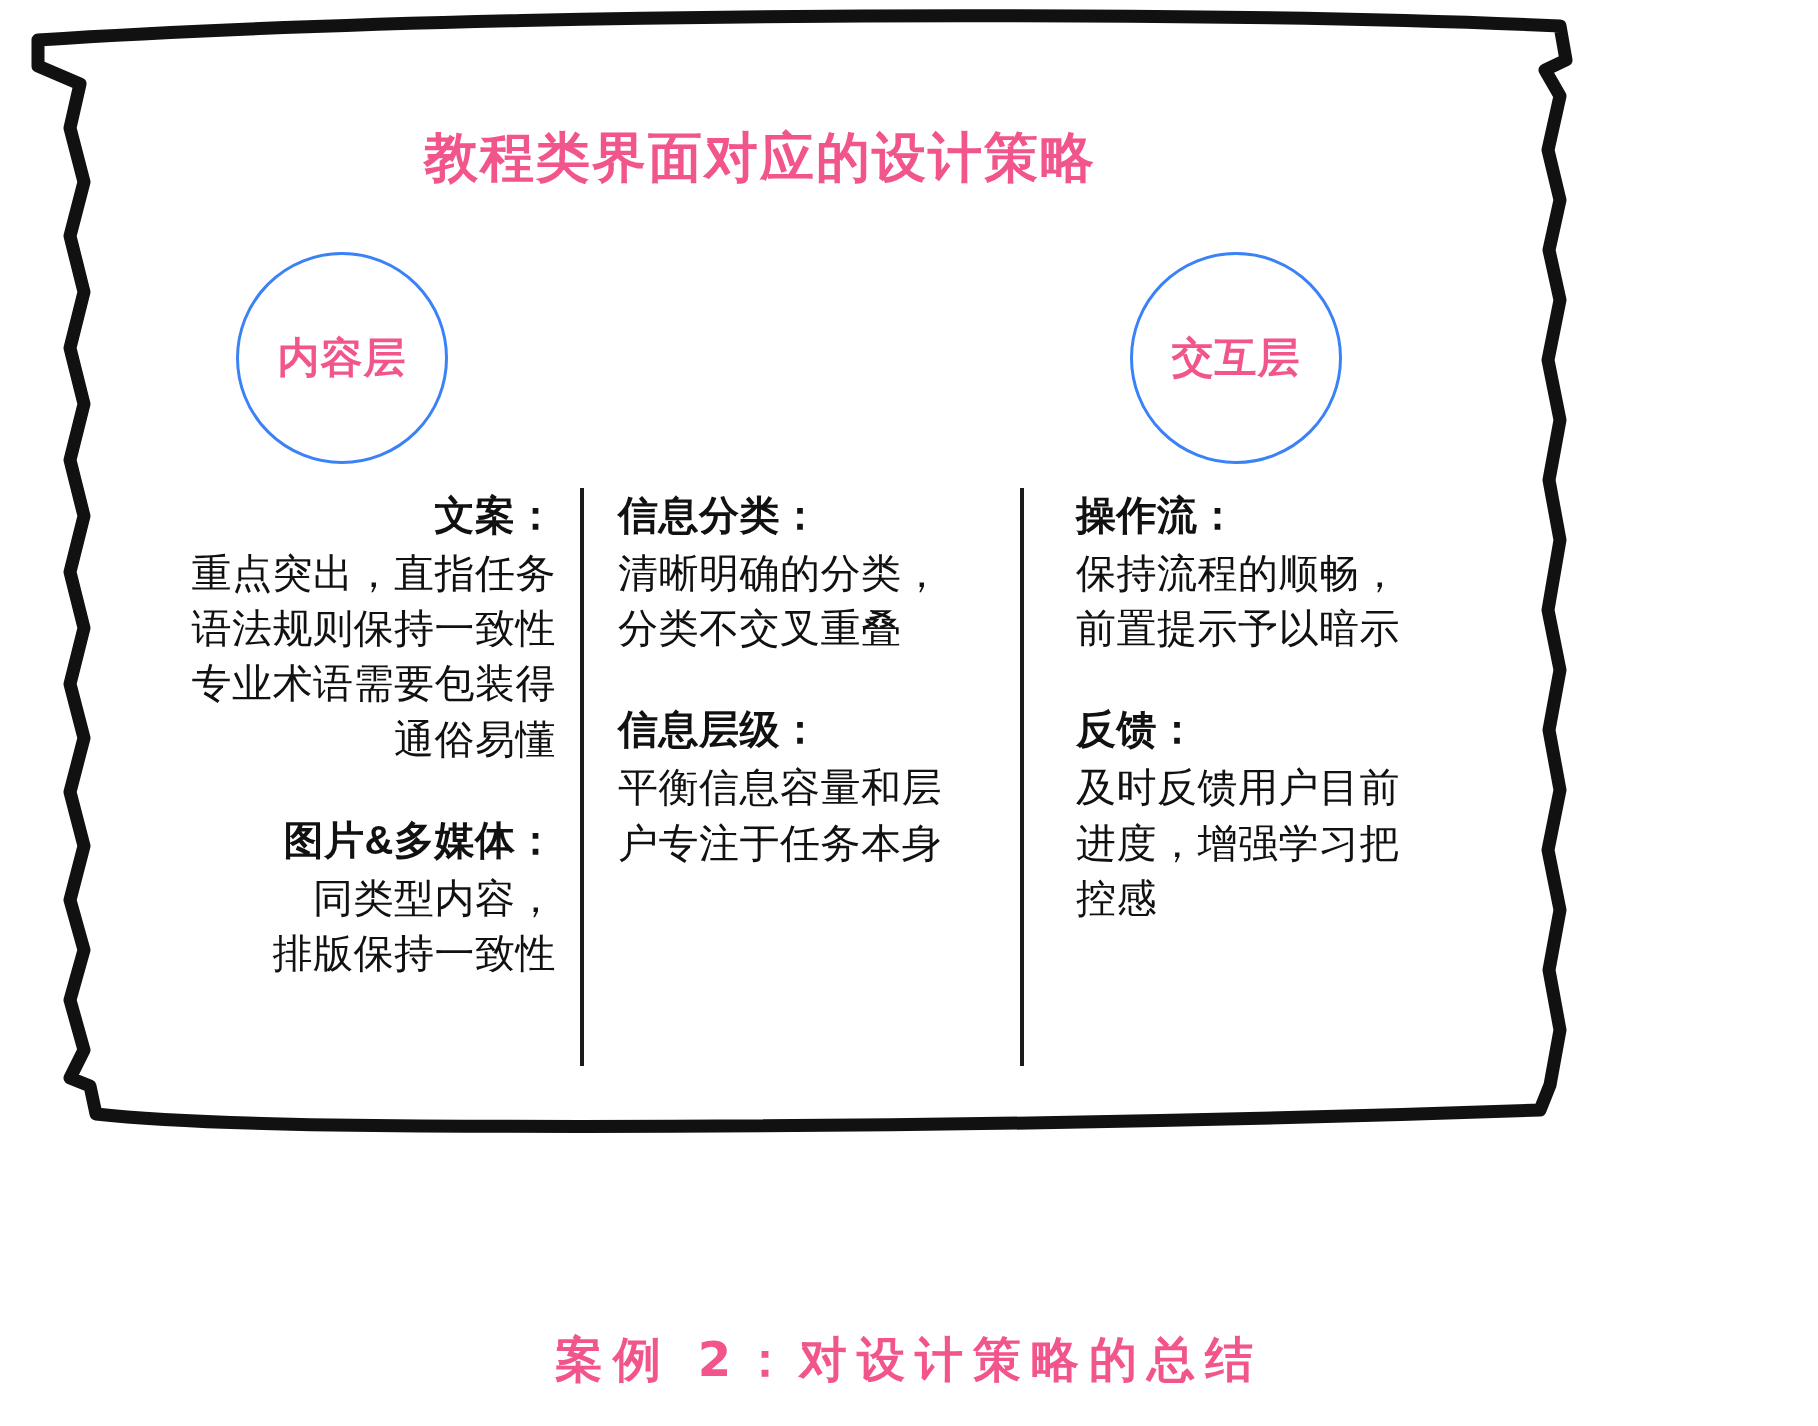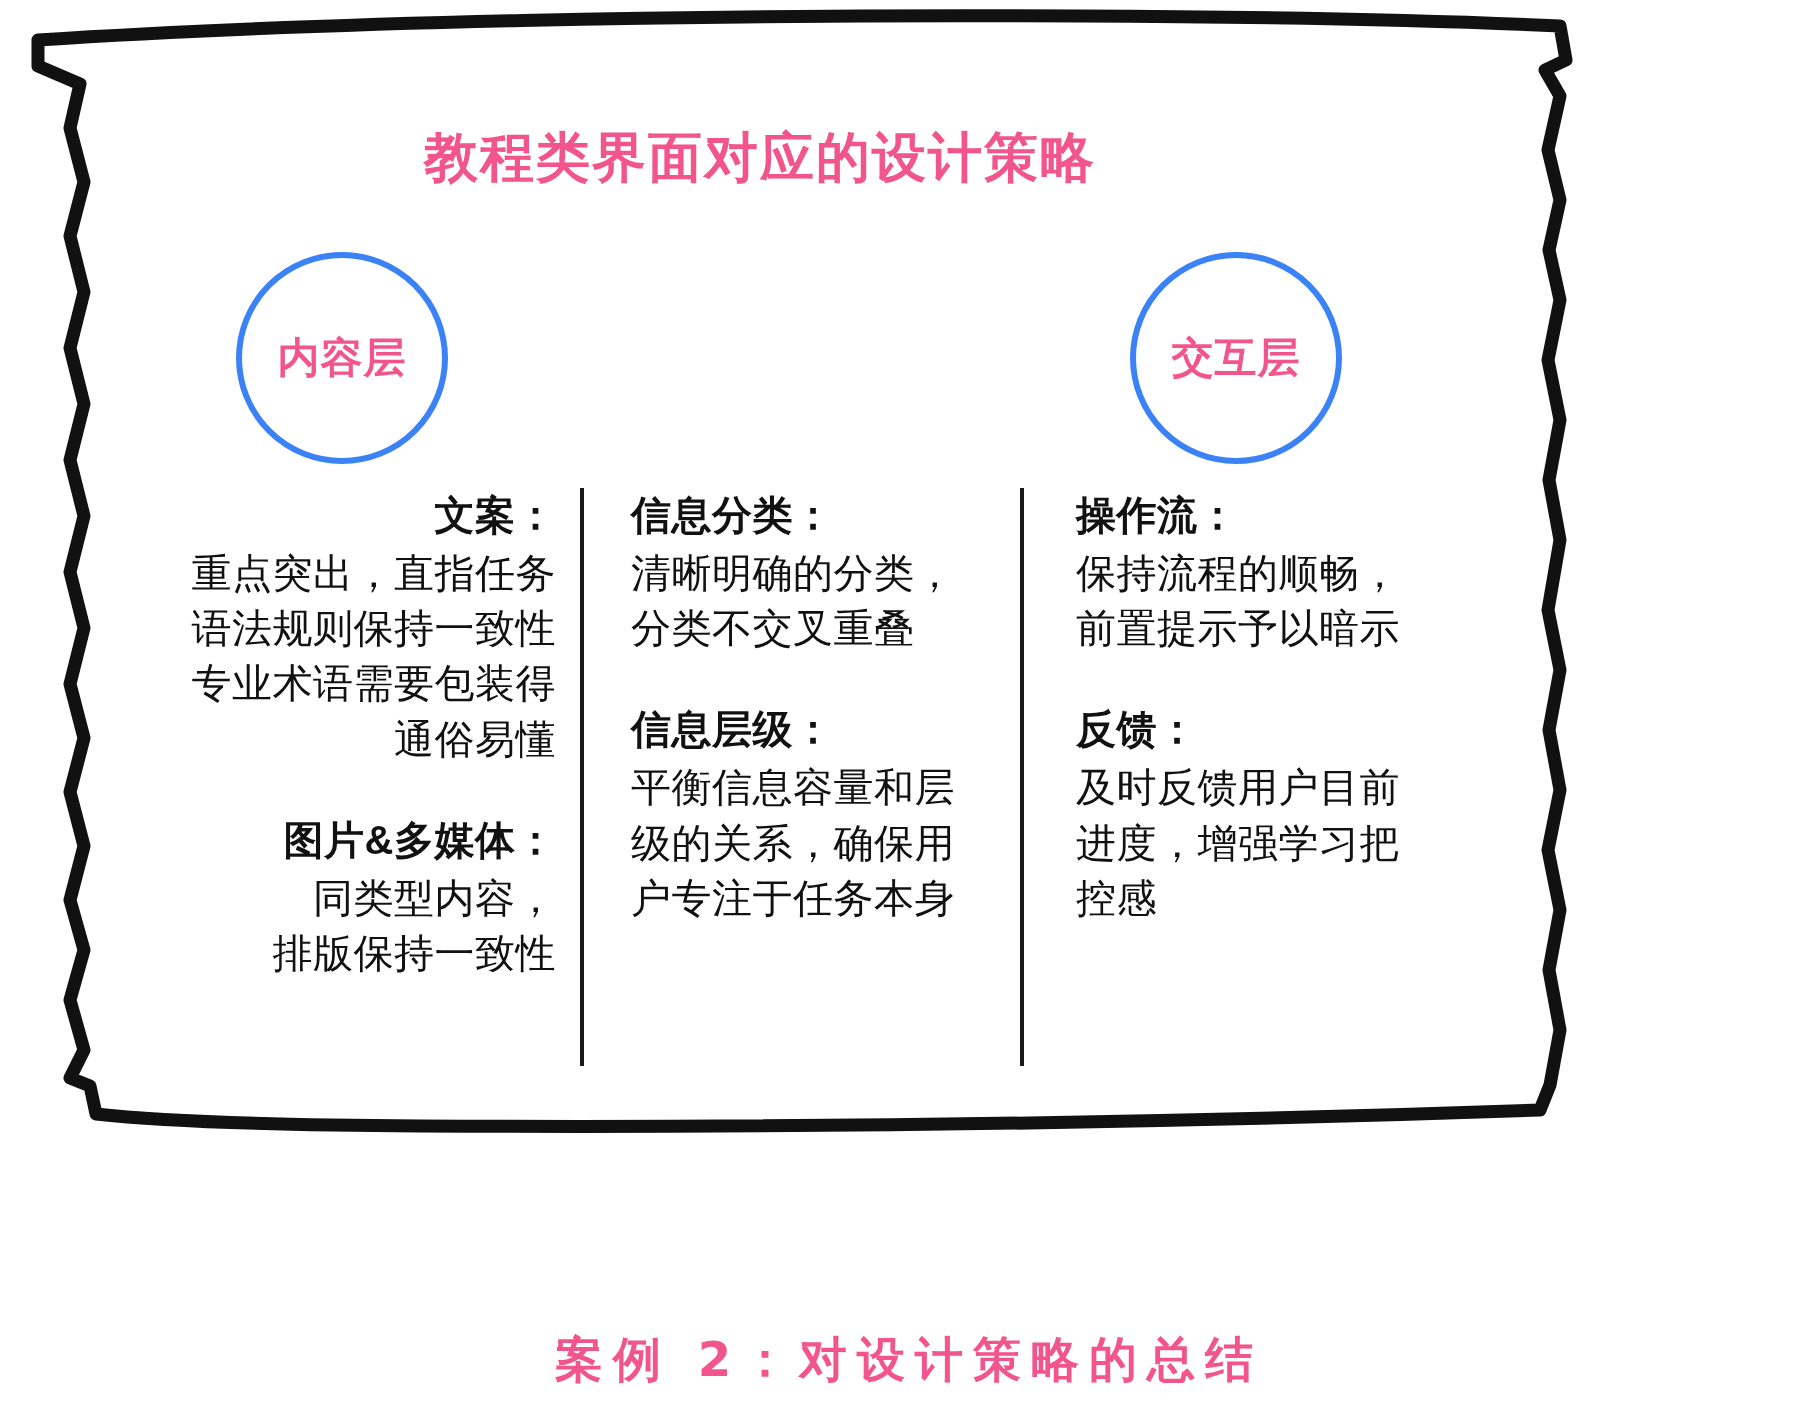--- a/index.html
+++ b/index.html
@@ -39,21 +39,21 @@
     font-weight: bold;
     letter-spacing: 2px;
     line-height: 1.1;
   }
 
   
   .circle {
     position: absolute;
     width: 212px;
     height: 212px;
-    border: 6px solid #3b82f6;
+    border: 3px solid #3b82f6;
     border-radius: 50%;
     display: flex;
     align-items: center;
     justify-content: center;
     color: #f2558c;
     font-size: 42px;
     font-weight: bold;
     letter-spacing: 1px;
   }
   #circle-0 { left: 236px; top: 252px; }
@@ -67,21 +67,21 @@
     top: 488px;
     width: 1340px;
     height: 600px;
     display: flex;
   }
   .column {
     position: relative;
     padding-right: 24px;
   }
   .column.col-0 { width: 430px; text-align: right; }
-  .column.col-1 { width: 440px; padding-left: 51px; }
+  .column.col-1 { width: 440px; padding-left: 38px; }
   .column.col-2 { width: 440px; padding-left: 56px; }
   .column.col-1::before,
   .column.col-2::before {
     content: "";
     position: absolute;
     left: 0;
     top: 0;
     width: 4px;
     height: 578px;
     background: #1a1a1a;
@@ -164,21 +164,20 @@
 
     <div class="column col-1">
       <div class="sec-block">
         <div class="sec-heading">信息分类：</div>
         <div class="sec-line">清晰明确的分类，</div>
         <div class="sec-line">分类不交叉重叠</div>
       </div>
       <div class="sec-block">
         <div class="sec-heading">信息层级：</div>
         <div class="sec-line">平衡信息容量和层</div>
-        <div class="sec-line">级的关系，确保用</div>
         <div class="sec-line">户专注于任务本身</div>
       </div>
     </div>
 
     <div class="column col-2">
       <div class="sec-block">
         <div class="sec-heading">操作流：</div>
         <div class="sec-line">保持流程的顺畅，</div>
         <div class="sec-line">前置提示予以暗示</div>
       </div>

